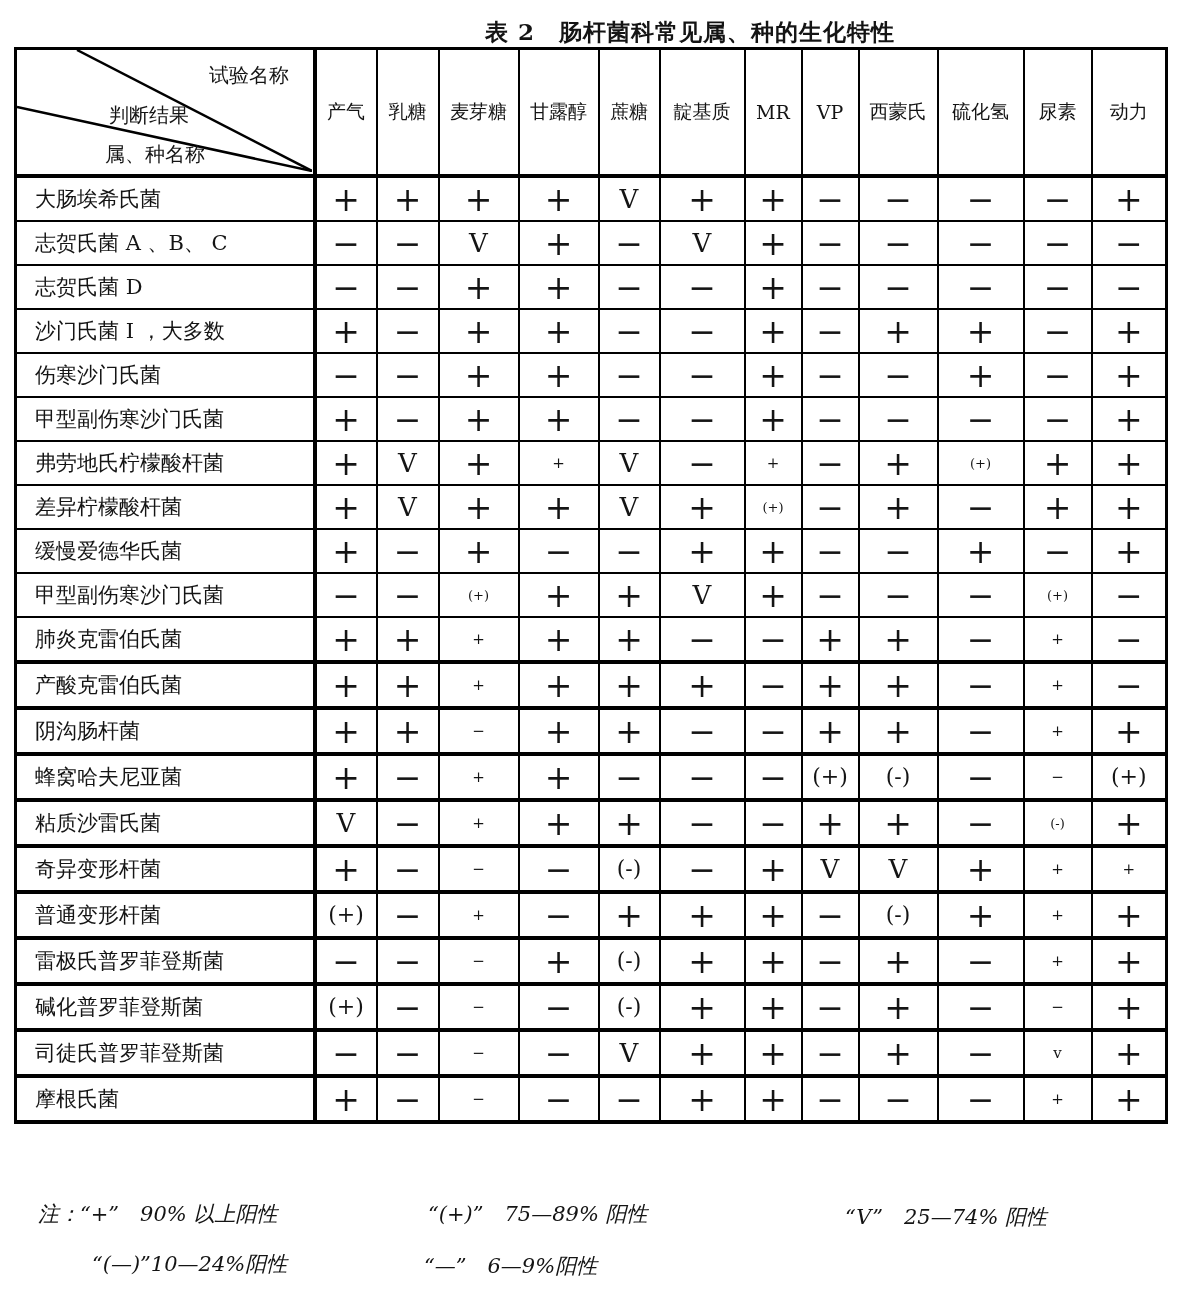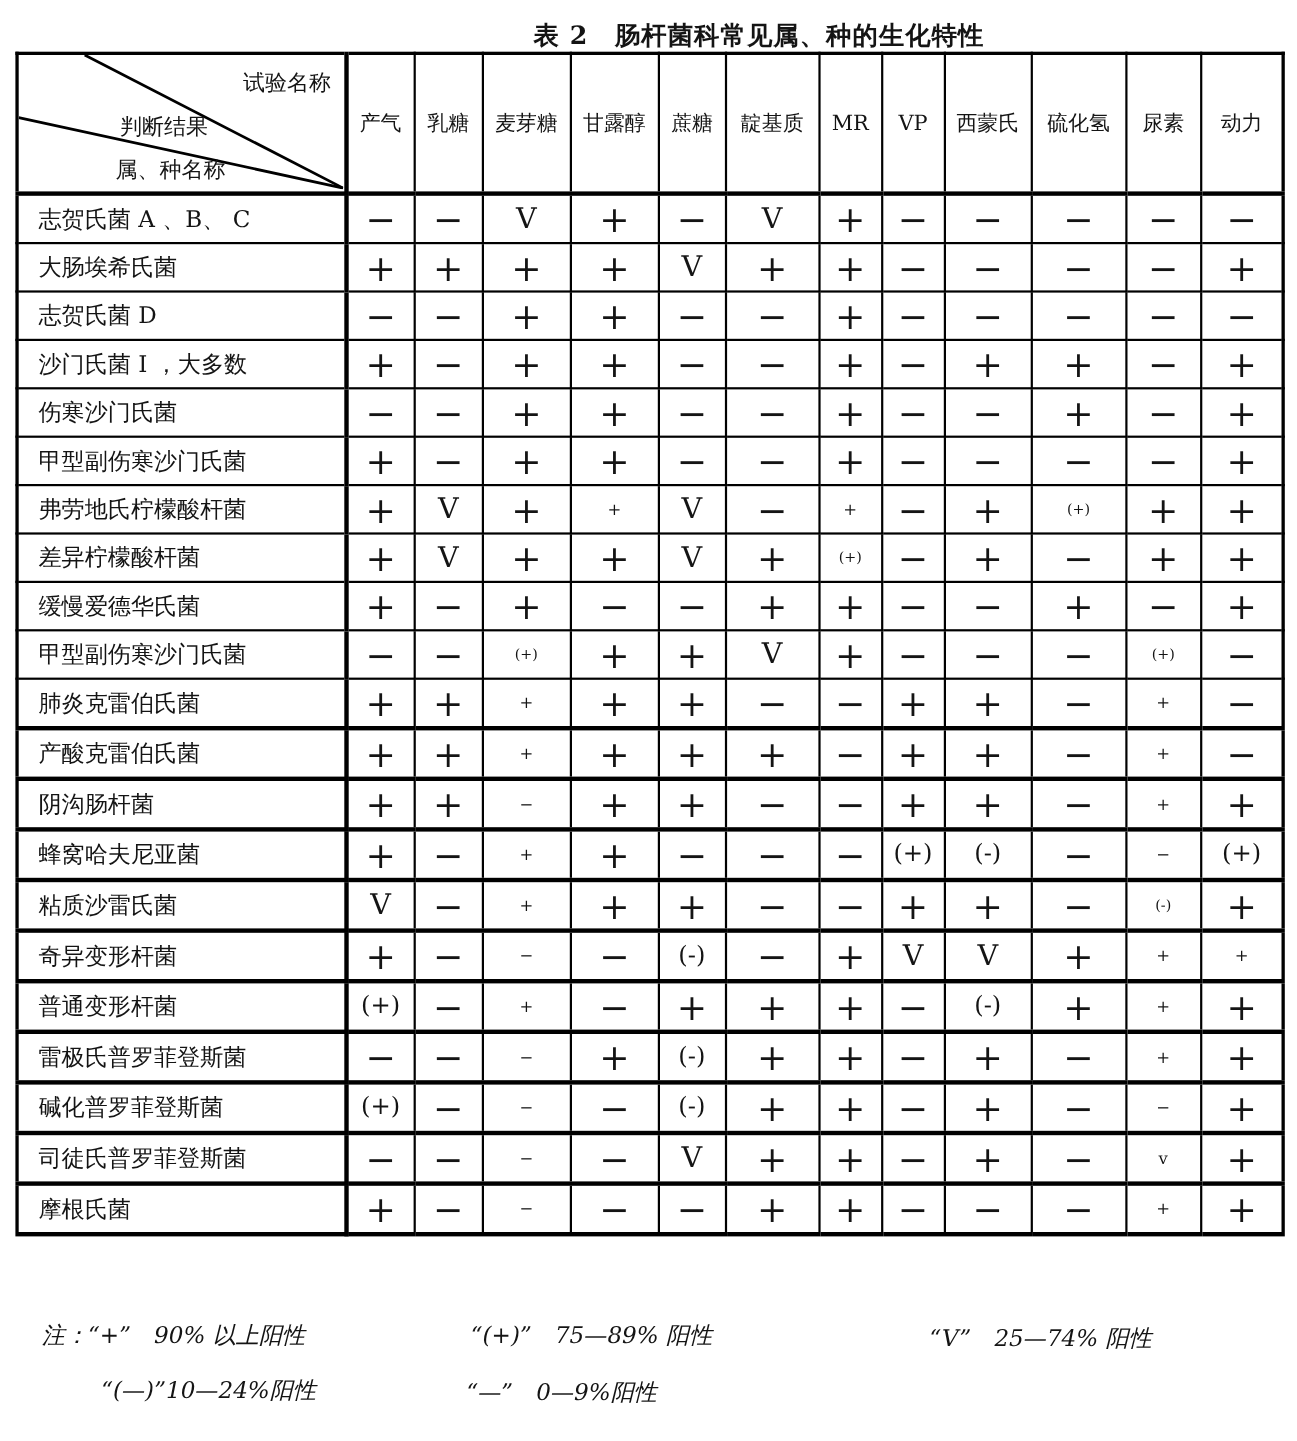--- a/index.html
+++ b/index.html
@@ -25,21 +25,21 @@
   .biotable th, .biotable td { border:2px solid #000; padding:0; }
   
   .biotable thead th {
     height:124px; border-bottom-width:4px;
     font-size:19px; font-weight:normal;
     text-align:center; vertical-align:middle;
   }
   th.corner { position:relative; border-right-width:4px; }
   th.corner svg { position:absolute; left:0; top:0; }
   th.corner .clabel { position:absolute; font-size:20px; white-space:nowrap; }
-  .clabel.top    { top:12px;  left:192px;margin-left:12px; }
+  .clabel.top    { top:12px;  left:192px; }
   .clabel.middle { top:52px;  left:92px;  }
   .clabel.bottom { top:91px;  left:40px;margin-left:48px;  }
   
   .biotable tbody td { height:42px; vertical-align:middle; }
   .biotable tbody tr:nth-child(n+11) td { border-bottom-width:4px; }
   td.rowname {
     border-right-width:4px;
     text-align:left; padding-left:18px;
     font-size:21px; white-space:nowrap;
   }
@@ -100,48 +100,48 @@
         <th>VP</th>
         <th>西蒙氏</th>
         <th>硫化氢</th>
         <th>尿素</th>
         <th>动力</th>
       </tr>
   </thead>
   <tbody>
 
   <tr>
+        <td class="rowname">大肠埃希氏菌</td>
+        <td class="sym">+</td>
+        <td class="sym">+</td>
+        <td class="sym">+</td>
+        <td class="sym">+</td>
+        <td class="sym vee">V</td>
+        <td class="sym">+</td>
+        <td class="sym">+</td>
+        <td class="sym">−</td>
+        <td class="sym">−</td>
+        <td class="sym">−</td>
+        <td class="sym">−</td>
+        <td class="sym">+</td>
+      </tr>
+      <tr>
         <td class="rowname">志贺氏菌 A 、B、 C</td>
         <td class="sym">−</td>
         <td class="sym">−</td>
         <td class="sym vee">V</td>
         <td class="sym">+</td>
         <td class="sym">−</td>
         <td class="sym vee">V</td>
         <td class="sym">+</td>
         <td class="sym">−</td>
         <td class="sym">−</td>
         <td class="sym">−</td>
         <td class="sym">−</td>
         <td class="sym">−</td>
-      </tr>
-      <tr>
-        <td class="rowname">大肠埃希氏菌</td>
-        <td class="sym">+</td>
-        <td class="sym">+</td>
-        <td class="sym">+</td>
-        <td class="sym">+</td>
-        <td class="sym vee">V</td>
-        <td class="sym">+</td>
-        <td class="sym">+</td>
-        <td class="sym">−</td>
-        <td class="sym">−</td>
-        <td class="sym">−</td>
-        <td class="sym">−</td>
-        <td class="sym">+</td>
       </tr>
       <tr>
         <td class="rowname">志贺氏菌 D</td>
         <td class="sym">−</td>
         <td class="sym">−</td>
         <td class="sym">+</td>
         <td class="sym">+</td>
         <td class="sym">−</td>
         <td class="sym">−</td>
         <td class="sym">+</td>
@@ -422,14 +422,14 @@
         <td class="sym">+</td>
       </tr>
     </tbody>
 </table>
 
 <div class="legend">
   <span class="note n0">注：“+”　90% 以上阳性</span>
   <span class="note n1">“(+)”　75—89% 阳性</span>
   <span class="note n2">“V”　25—74% 阳性</span>
   <span class="note n3">“(—)”10—24%阳性</span>
-  <span class="note n4">“—”　0—9%阳性</span>
+  <span class="note n4">“—”　6—9%阳性</span>
 </div>
 
 </body></html>

